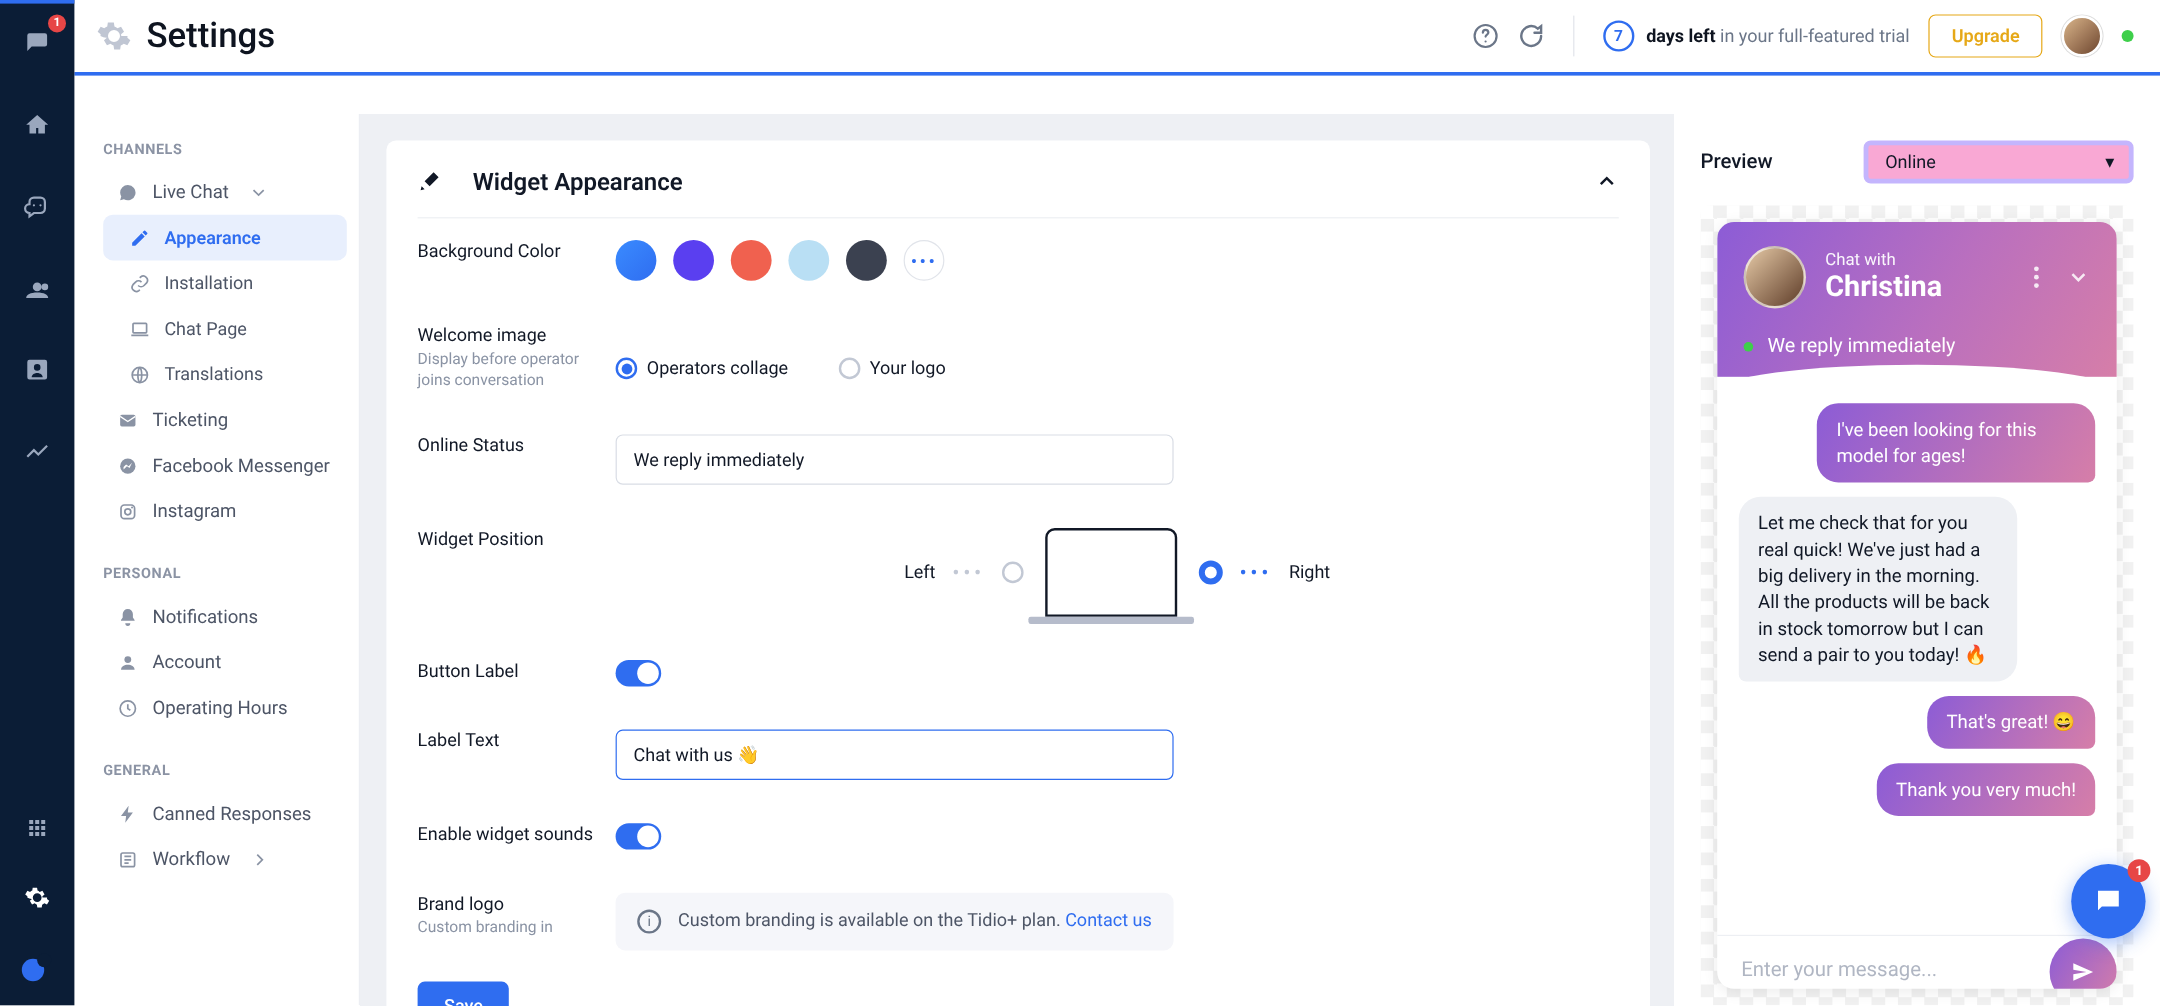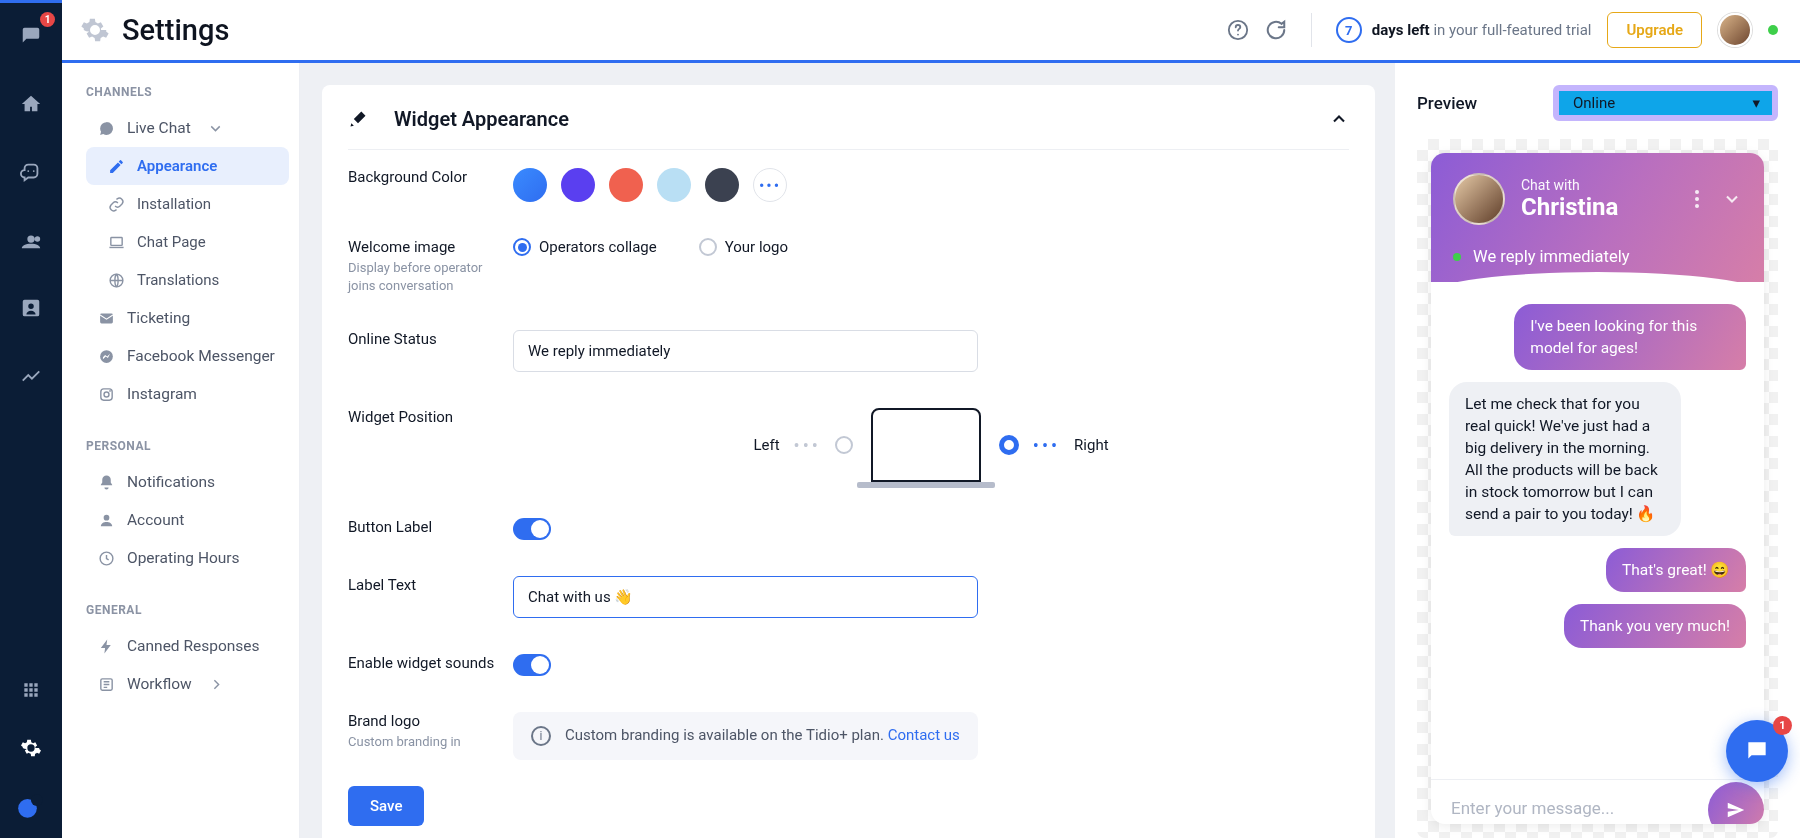--- a/index.html
+++ b/index.html
@@ -11,21 +11,21 @@
 .rail::before { content: ""; position: absolute; top: 0; left: 0; right: 0; height: 3px; background: #2f6df0; }
 .rail-btn { width: 36px; height: 36px; display: flex; align-items: center; justify-content: center; color: #9aa7bd; position: relative; cursor: pointer; }
 .rail-btn svg { fill: currentColor; }
 .rail-btn.active { color: #fff; }
 .rail-badge { position: absolute; top: -6px; right: -6px; background: #e74646; color: #fff; font-size: 10px; font-weight: 700; min-width: 15px; height: 15px; border-radius: 8px; display: flex; align-items: center; justify-content: center; padding: 0 3px; }
 .rail-spacer { flex: 1; }
 .rail-bottom { display: flex; flex-direction: column; align-items: center; gap: 22px; padding-bottom: 14px; }
 .rail-logo { width: 28px; height: 28px; }
 
 
-.page { flex: 1; display: flex; flex-direction: column; }
+.page { flex: 1; display: flex; flex-direction: column; gap: 32px; }
 
 
 .topbar { height: 63px; border-bottom: 3px solid #2f6df0; display: flex; align-items: center; padding: 0 22px 0 18px; gap: 16px; }
 .topbar-title-wrap { display: flex; align-items: center; gap: 12px; }
 .topbar svg.cog { fill: #c0c6d3; }
 .topbar h1 { font-size: 29px; font-weight: 500; color: #0e1420; }
 .topbar-spacer { flex: 1; }
 .top-icon { width: 22px; height: 22px; color: #6b7688; cursor: pointer; }
 .top-divider { width: 1px; height: 34px; background: #e1e4ea; margin: 0 8px; }
 .trial-badge { display: flex; align-items: center; gap: 10px; }
@@ -62,21 +62,21 @@
 .row .label { width: 165px; font-size: 15px; color: #111826; }
 .row .label .sub { font-size: 13px; color: #8a93a4; margin-top: 3px; line-height: 1.35; }
 .row .ctrl { flex: 1; display: flex; align-items: center; gap: 14px; }
 
 .swatch { width: 34px; height: 34px; border-radius: 50%; cursor: pointer; }
 .swatch.more { border: 1px solid #e1e4ea; display: flex; align-items: center; justify-content: center; color: #2f6df0; font-size: 16px; letter-spacing: 2px; }
 
 .radio { width: 18px; height: 18px; border-radius: 50%; border: 2px solid #c2c8d4; display: inline-flex; align-items: center; justify-content: center; margin-right: 8px; flex-shrink: 0; cursor: pointer; }
 .radio.checked { border-color: #2f6df0; }
 .radio.checked::after { content: ""; width: 9px; height: 9px; background: #2f6df0; border-radius: 50%; }
-.radio-lbl { font-size: 15px; color: #111826; margin-right: 28px; display: flex; align-items: center; cursor: pointer; }
+.radio-lbl { font-size: 15px; color: #111826; margin-right: 28px; display: flex; align-items: center; cursor: pointer; margin-top: 28px; }
 
 .txt-input { flex: 1; max-width: 465px; height: 42px; border: 1px solid #d9dde5; border-radius: 6px; padding: 0 14px; font-size: 15px; color: #111826; }
 .txt-input.focus { border-color: #2f6df0; }
 
 .toggle { width: 38px; height: 22px; border-radius: 11px; background: #2f6df0; position: relative; cursor: pointer; }
 .toggle::after { content: ""; position: absolute; width: 18px; height: 18px; background: #fff; border-radius: 50%; top: 2px; right: 2px; }
 
 .pos-ctrl { flex: 1; display: flex; align-items: center; justify-content: center; gap: 14px; }
 .pos-label { font-size: 15px; color: #111826; }
 .pos-dots { color: #c2c8d4; font-size: 18px; letter-spacing: 3px; }
@@ -89,21 +89,21 @@
 .info-box { background: #f5f6fa; border-radius: 8px; padding: 14px 18px; display: flex; align-items: flex-start; gap: 14px; font-size: 15px; color: #4d5566; max-width: 465px; }
 .info-box a { color: #2f6df0; text-decoration: none; }
 .info-ic { width: 20px; height: 20px; border: 2px solid #6b7688; border-radius: 50%; display: flex; align-items: center; justify-content: center; color: #6b7688; font-size: 12px; flex-shrink: 0; }
 
 .save-btn { background: #2f6df0; color: #fff; border: none; border-radius: 6px; padding: 11px 22px; font-size: 15px; font-weight: 500; cursor: pointer; margin: 8px 0 22px; }
 
 
 .preview { width: 405px; background: #fff; padding: 22px 22px 0; display: flex; flex-direction: column; }
 .preview-head { display: flex; align-items: center; justify-content: space-between; margin-bottom: 18px; }
 .preview-head h3 { font-size: 17px; font-weight: 500; color: #111826; }
-.preview-select { height: 36px; border: 6px solid #c4b5fd; border-radius: 6px; padding: 0 36px 0 14px; font-size: 15px; color: #111826; background: #0ea5e9; cursor: pointer; position: relative; display: flex; align-items: center; min-width: 225px; }
+.preview-select { height: 36px; border: 4px solid #c4b5fd; border-radius: 6px; padding: 0 36px 0 14px; font-size: 15px; color: #111826; background: #f9a8d4; cursor: pointer; position: relative; display: flex; align-items: center; min-width: 225px; }
 .preview-select::after { content: "▾"; position: absolute; right: 12px; color: #111826; }
 
 .chat-shell { flex: 1; background-image: repeating-conic-gradient(#f1f1f1 0% 25%, #ffffff 0% 50%); background-size: 22px 22px; border-radius: 8px; position: relative; padding: 14px; }
 .chat-card { background: #fff; border-radius: 14px; overflow: hidden; height: 100%; display: flex; flex-direction: column; box-shadow: 0 2px 12px rgba(0,0,0,.08); }
 .chat-head { background: linear-gradient(120deg,#8c5cd6 0%, #b96fbf 55%, #d67ea8 100%); padding: 20px 22px 16px; color: #fff; position: relative; }
 .chat-head-top { display: flex; align-items: center; gap: 16px; }
 .chat-avatar { width: 52px; height: 52px; border-radius: 50%; background: linear-gradient(135deg,#e6caa7,#5e3c28); border: 2px solid rgba(255,255,255,.6); }
 .chat-name small { display: block; font-size: 14px; font-weight: 400; opacity: .95; }
 .chat-name b { font-size: 24px; font-weight: 700; }
 .chat-head-icons { margin-left: auto; display: flex; gap: 22px; align-items: center; opacity: .85; }

